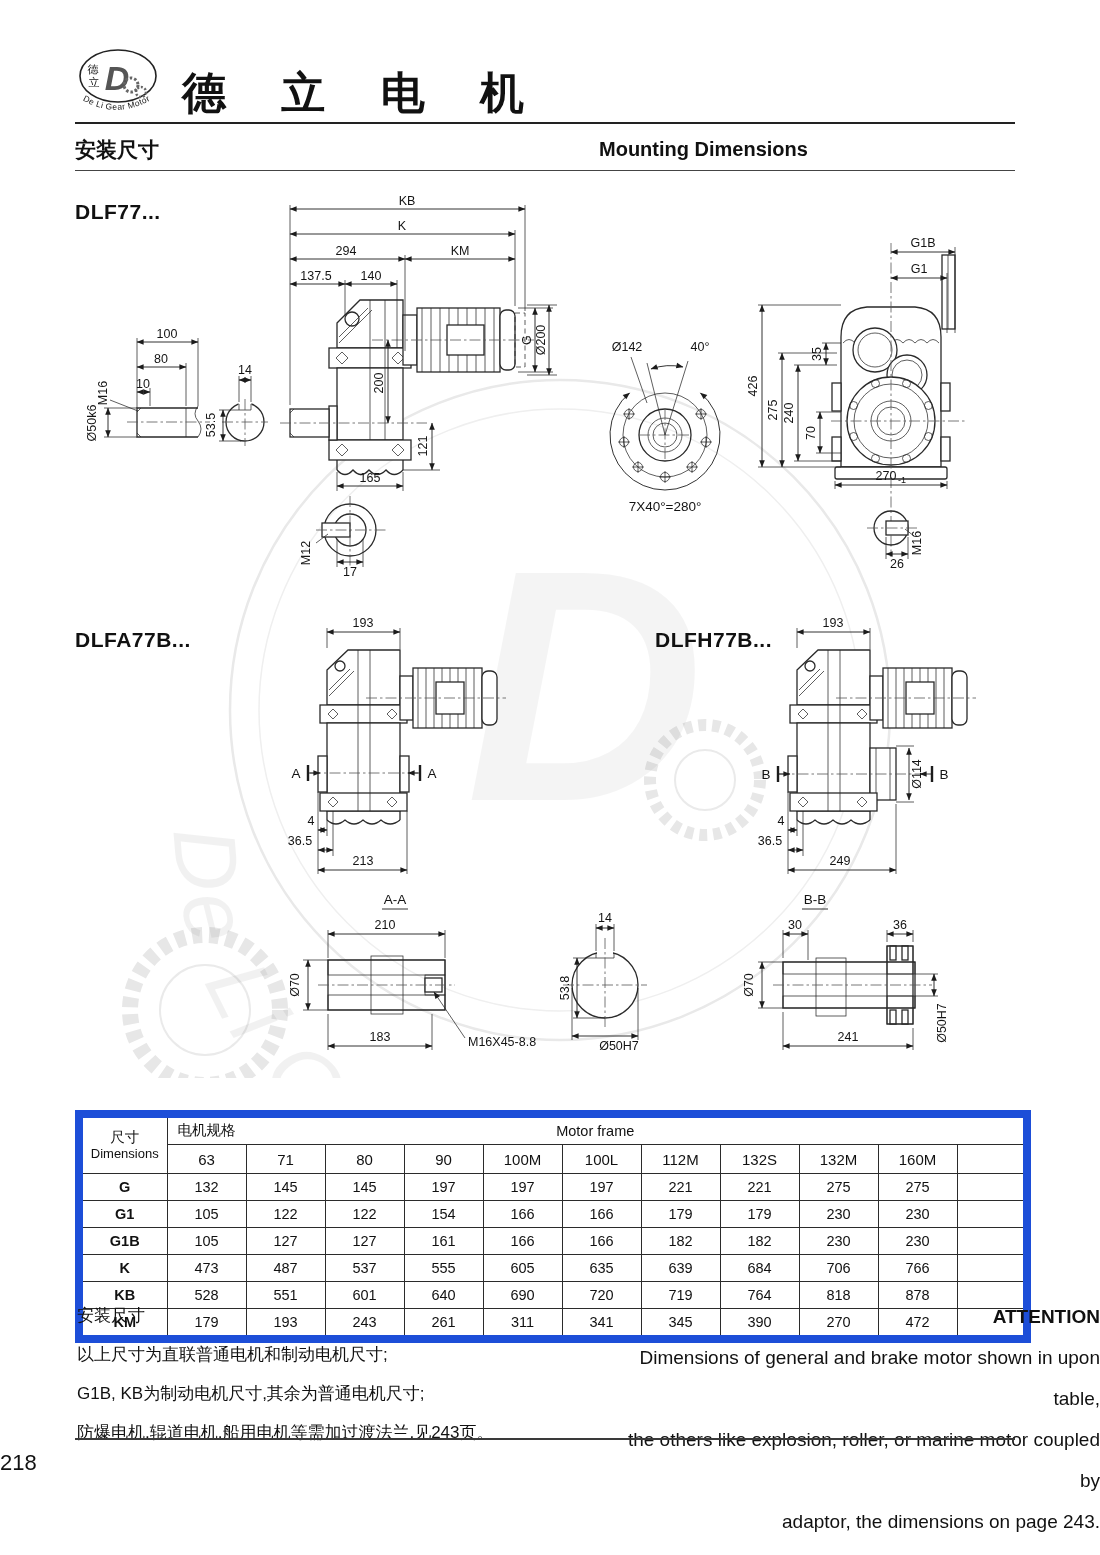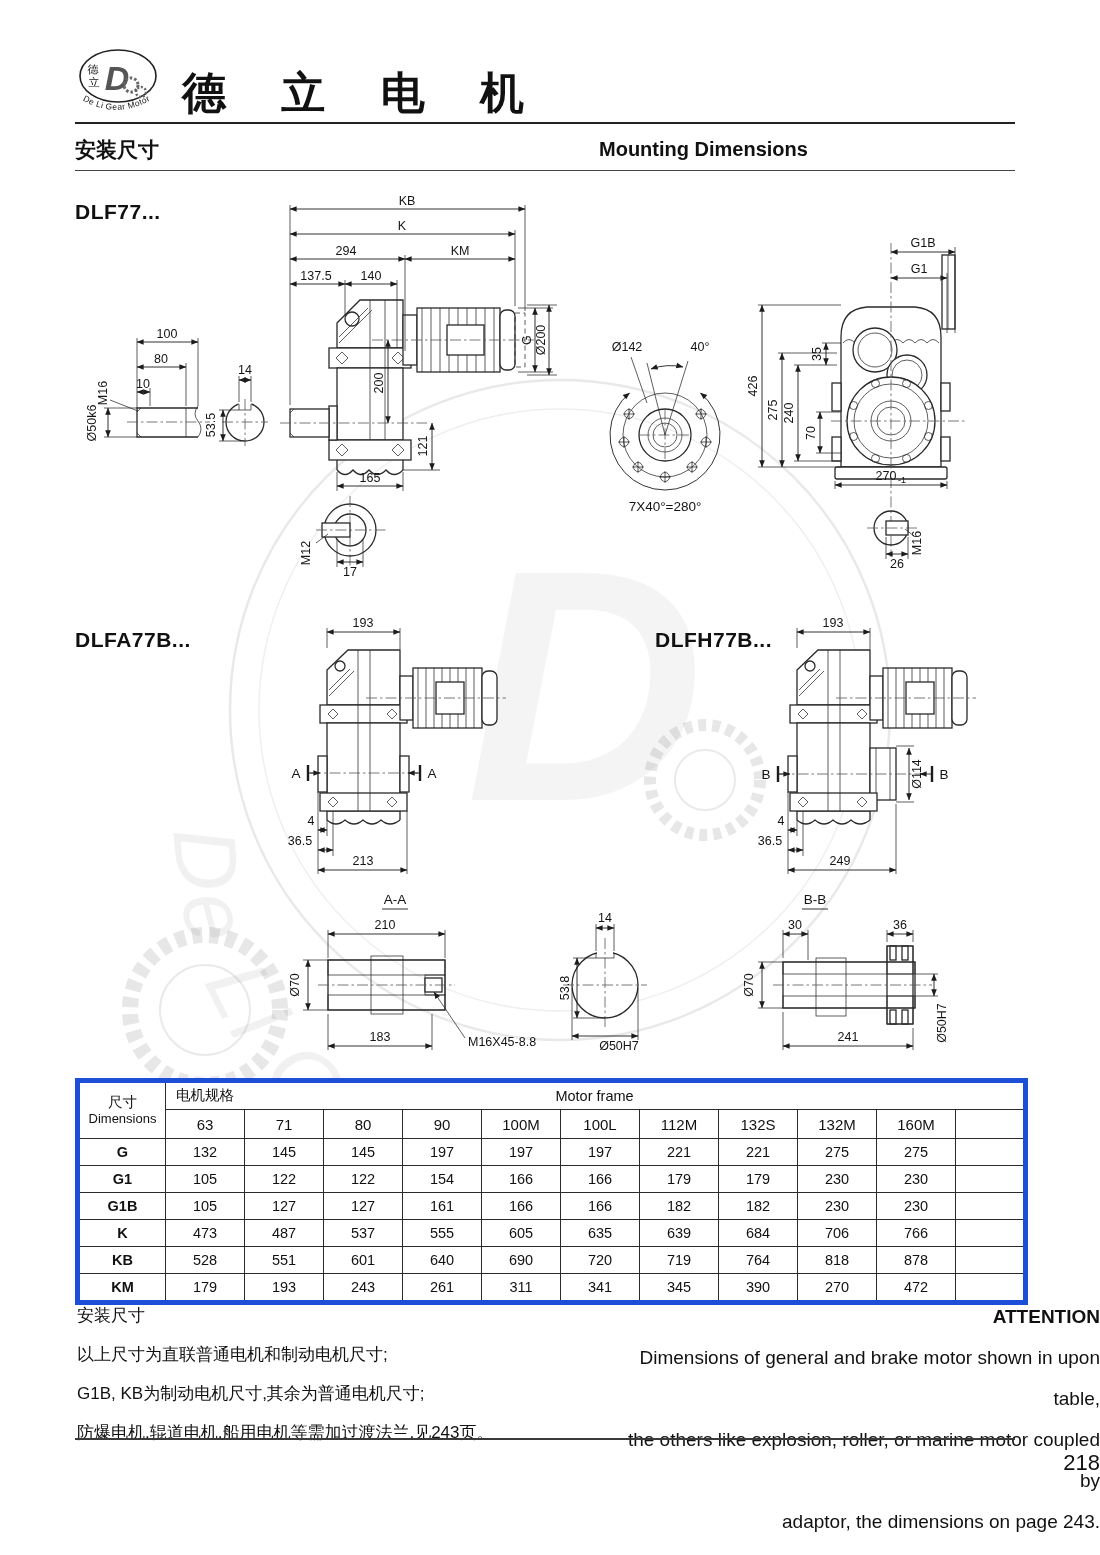--- a/index.html
+++ b/index.html
@@ -18,35 +18,35 @@
   svg text{font-family:"Liberation Sans",sans-serif;font-size:12.5px;fill:#141414;text-anchor:middle;}
   svg text.sm{font-size:9px;}
   svg text.big{font-size:13.5px;}
   .ln{fill:none;stroke:#2a2a2a;stroke-width:1.3px;}
   .lnf{fill:#fff;stroke:#2a2a2a;stroke-width:1.3px;}
   .tn{fill:none;stroke:#2a2a2a;stroke-width:.75px;}
   .dm{fill:none;stroke:#1c1c1c;stroke-width:.9px;}
   .cl{fill:none;stroke:#555;stroke-width:.8px;stroke-dasharray:11 3 2.5 3;}
   .dash{stroke-dasharray:5 3.5;}
   .thk{fill:none;stroke:#1c1c1c;stroke-width:2.4px;}
-  .dim-table{position:absolute;left:75px;top:1078px;width:948px;border-collapse:collapse;
-             table-layout:fixed;border:5px solid #1d4ed8;}
+  .dim-table{position:absolute;left:75px;top:1110px;width:948px;border-collapse:collapse;
+             table-layout:fixed;border:8px solid #1d4ed8;}
   .dim-table th,.dim-table td{border:1px solid #2b2b2b;text-align:center;padding:0;height:26px;
              font-size:14.5px;font-weight:400;}
   .dim-table thead tr.colrow th{height:28px;font-weight:normal;font-size:15px;}
   .corner{font-size:15px;line-height:1.25;}
   .corner .en{font-size:13px;}
   .group-cell{position:relative;font-size:15px;}
   .gzh{position:absolute;left:10px;top:3px;}
   .rl{font-weight:bold !important;}
   .notes-zh{position:absolute;left:77px;top:1296px;font-size:17px;line-height:39px;}
   .notes-en{position:absolute;left:615px;top:1296px;font-size:19px;line-height:41px;text-align:right;}
   .notes-en .ttl{font-weight:bold;}
   .rule-bottom{position:absolute;left:75px;top:1438px;width:940px;height:2px;background:#3a3a3a;}
-  .pagenum{position:absolute;left:0;top:1450px;width:1100px;text-align:right;font-size:22px;}
+  .pagenum{position:absolute;left:0;top:1450px;width:1100px;text-align:left;font-size:22px;}
 </style>
 </head>
 <body>
 
 <div class="page">
 
   <svg width="0" height="0" style="position:absolute">
     <defs>
       <marker id="ae" viewBox="0 0 10 10" refX="9.5" refY="5" markerWidth="9" markerHeight="7" orient="auto-start-reverse" markerUnits="userSpaceOnUse">
         <path d="M0,1 L10,5 L0,9 Z" fill="#1c1c1c"></path>

